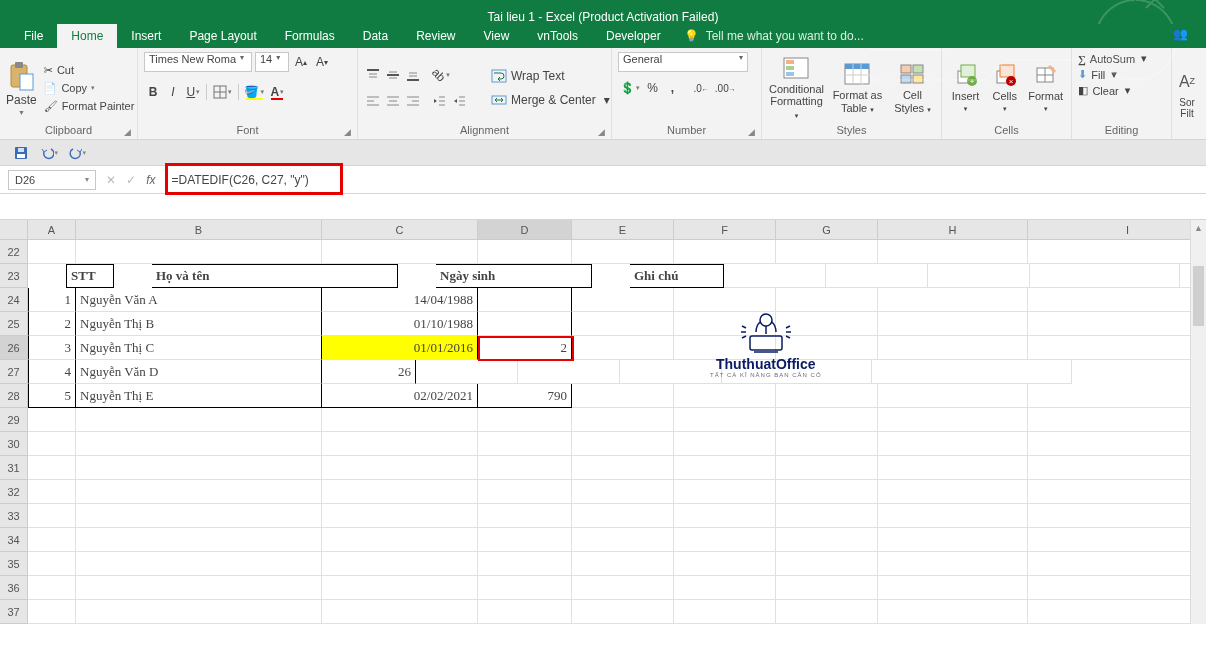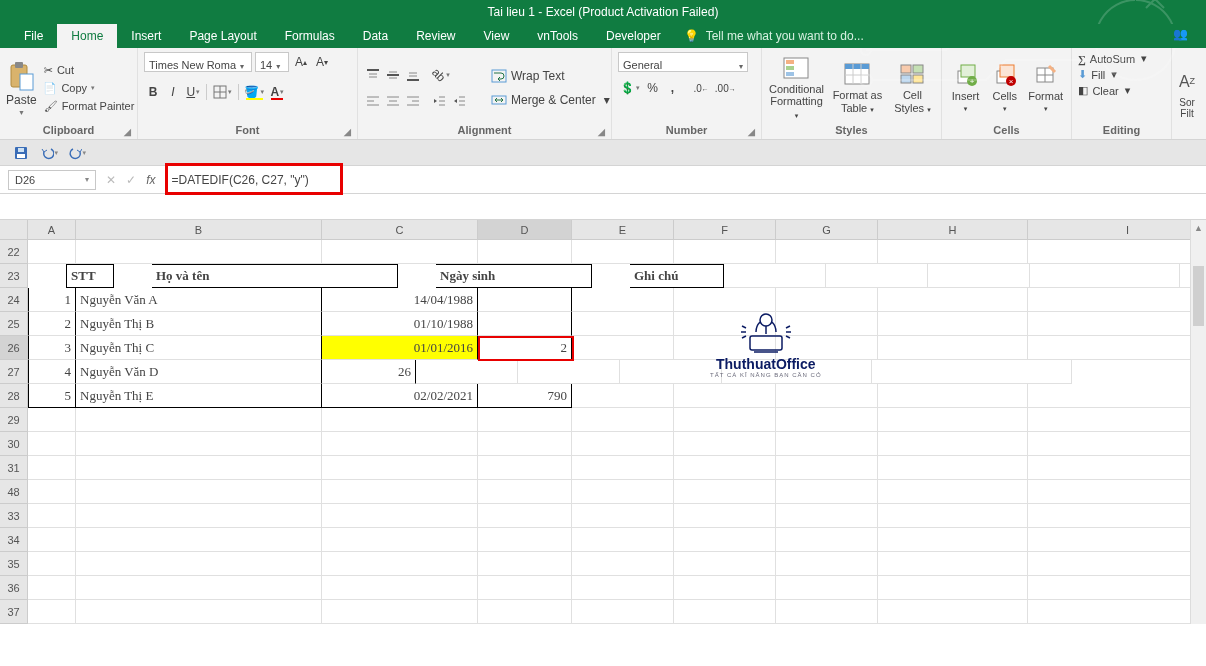--- a/index.html
+++ b/index.html
@@ -1,45 +1,45 @@
 <!DOCTYPE html>
 <html><head>
 <meta charset="utf-8">
 <style>
 * { margin: 0; padding: 0; box-sizing: border-box; font-family: "Segoe UI", Tahoma, sans-serif; }
 body { background: #fff; width: 1206px; height: 666px; overflow: hidden; font-size: 12px; color: #444; }
 
 
-.titlebar { height: 24px; background: #107C41; display: flex; align-items: center; justify-content: center; position: relative; }
+.titlebar { height: 24px; background: #107C41; display: flex; align-items: flex-end; justify-content: center; position: relative; }
 .titlebar .deco { position: absolute; right: 0; top: -60px; width: 400px; height: 180px; opacity: .18; pointer-events:none; }
 .titlebar-text { color: #fff; font-size: 12px; z-index:2; }
 
 
 .tabs { height: 24px; background: #107C41; display: flex; align-items: stretch; padding-left: 10px; position: relative; }
 .tab { padding: 0 14px; display: flex; align-items: center; color: #fff; font-size: 12px; cursor: pointer; }
 .tab.active { background: #f3f3f3; color: #107C41; }
 .tell-me { display: flex; align-items: center; color: #d6f0e0; gap: 6px; margin-left: 10px; font-size: 12px; }
 .tabs .share { position:absolute; right:18px; color:#fff; display:flex; align-items:center; gap:6px; top:3px; }
 
 
 .ribbon { height: 92px; background: #f3f3f3; border-bottom: 1px solid #d4d4d4; display: flex; }
 .group { border-right: 1px solid #e1e1e1; display: flex; flex-direction: column; justify-content: space-between; padding: 4px 6px 2px 6px; }
-.group-label { text-align: center; font-size: 11px; color: #666; padding-bottom: 1px; position:relative;font-weight:bold; }
+.group-label { text-align: center; font-size: 11px; color: #666; padding-bottom: 1px; position:relative; }
 .group-label .launcher { position:absolute; right:0; bottom:0; font-size:9px; color:#888; }
 .group-body { flex: 1; display: flex; align-items: center; gap: 4px; }
 
 
 .paste-btn { display: flex; flex-direction: column; align-items: center; width: 40px; gap:2px; }
 .small-btn-stack { display: flex; flex-direction: column; gap: 3px; font-size: 11px; color: #444; }
 .small-btn { display: flex; align-items: center; gap: 4px; padding: 1px 3px; white-space: nowrap; }
 
 
 .font-row1 { display: flex; align-items: center; gap: 3px; }
 .font-row2 { display: flex; align-items: center; gap: 2px; margin-top: 6px; }
-.combo { border: 1px solid #c8c8c8; background: #fff; height: 20px; display: flex; align-items: flex-end; padding: 0 4px; font-size: 11px; }
+.combo { border: 1px solid #c8c8c8; background: #fff; height: 20px; display: flex; align-items: flex-start; padding: 0 4px; font-size: 11px; }
 .combo .caret { margin-left: 4px; font-size: 8px; color: #666; }
 .icon-btn { min-width: 18px; height: 20px; display: inline-flex; align-items: center; justify-content: center; font-size: 12px; color: #444; padding:0 2px; position:relative; }
 .icon-btn .dd { font-size: 7px; margin-left: 1px; color:#777; }
 .icon-btn .underline-bar { position:absolute; bottom:2px; left:3px; right:3px; height:2px; }
 
 
 .align-rows { display:flex; flex-direction:column; gap:6px; }
 .align-row { display:flex; gap:2px; }
 
 
@@ -658,21 +658,21 @@
             <div class="cell cC"></div>
             <div class="cell cD"></div>
             <div class="cell cE"></div>
             <div class="cell cXtra"></div>
             <div class="cell cXtra"></div>
             <div class="cell cH"></div>
             <div class="cell" style="width: 200px;"></div>
           </div>
         </div>
         <div class="rc">
-          <div class="rowhdr">48</div>
+          <div class="rowhdr">32</div>
           <div class="row">
             <div class="cell cA"></div>
             <div class="cell cB"></div>
             <div class="cell cC"></div>
             <div class="cell cD"></div>
             <div class="cell cE"></div>
             <div class="cell cXtra"></div>
             <div class="cell cXtra"></div>
             <div class="cell cH"></div>
             <div class="cell" style="width: 200px;"></div>

